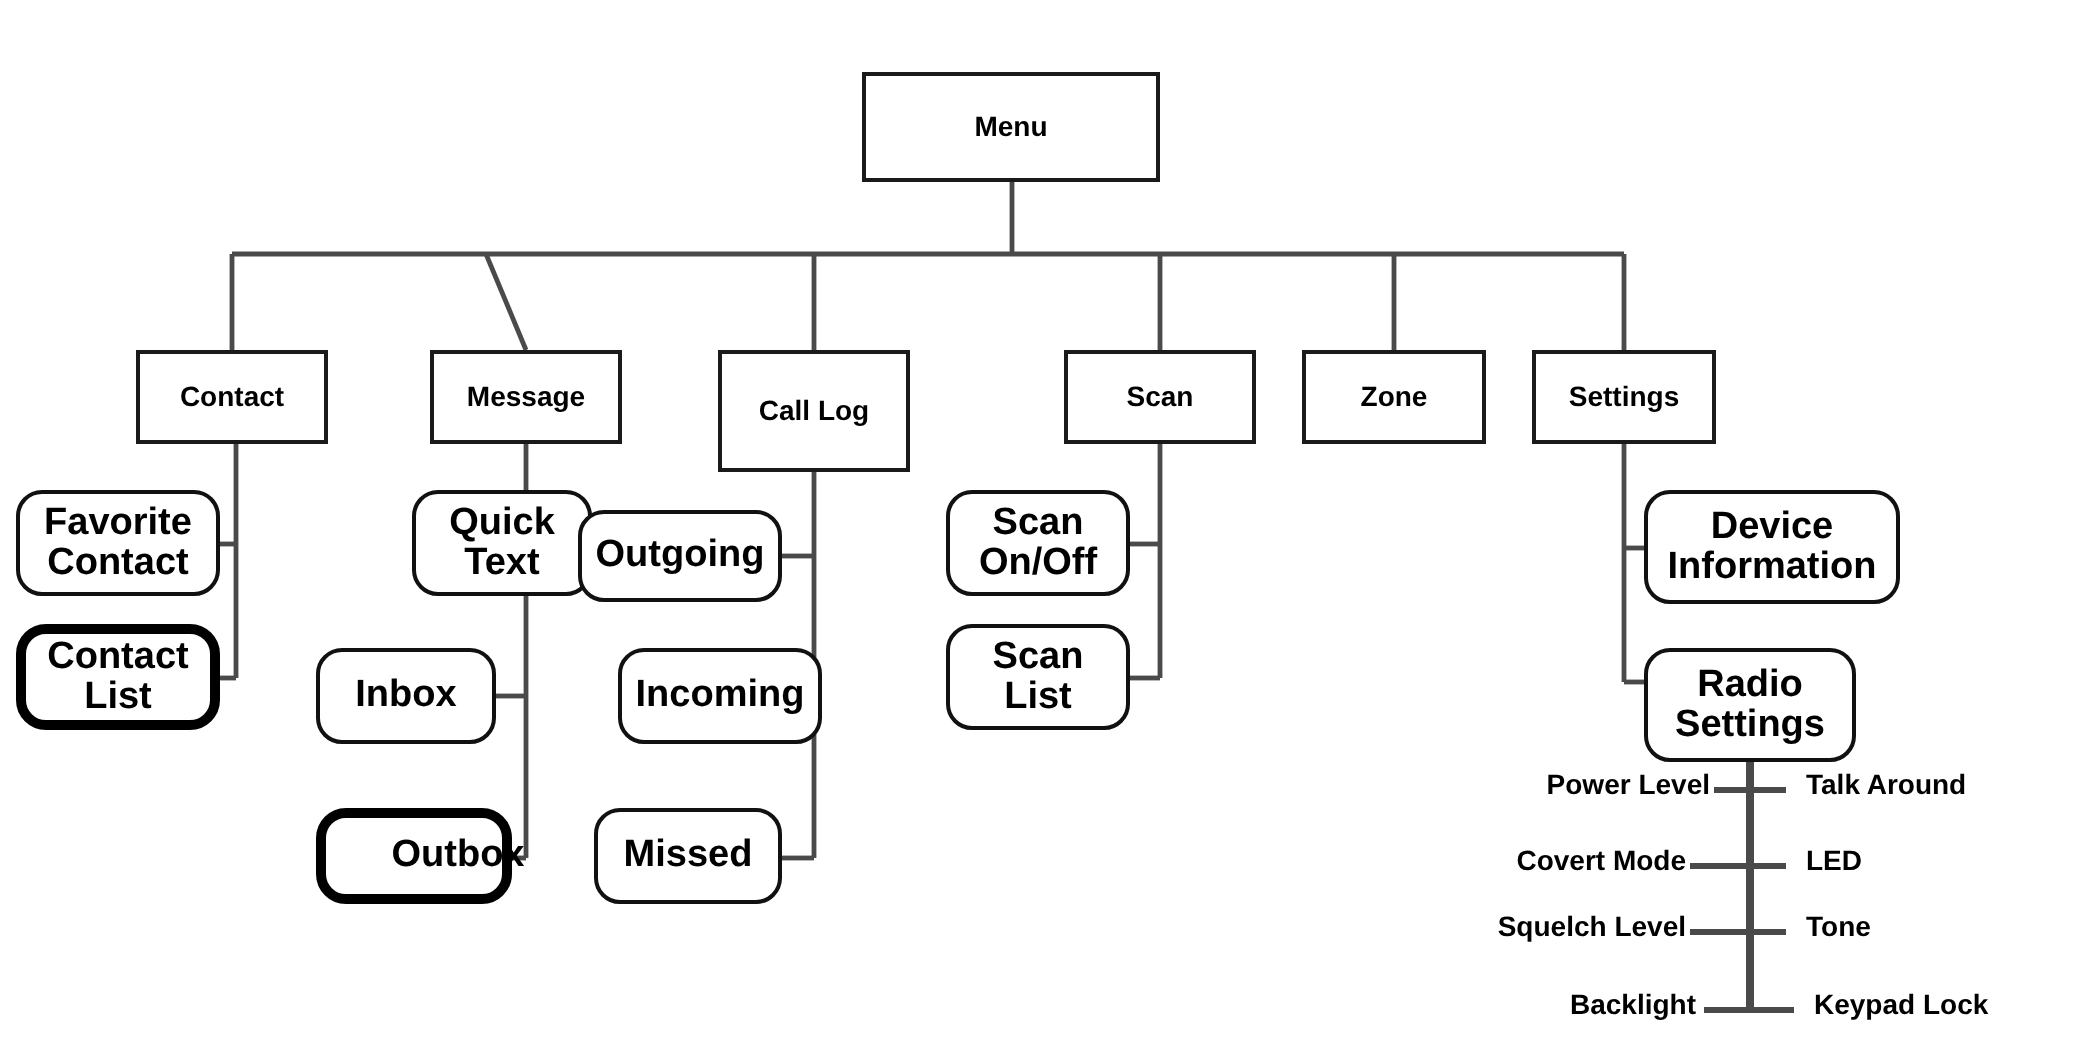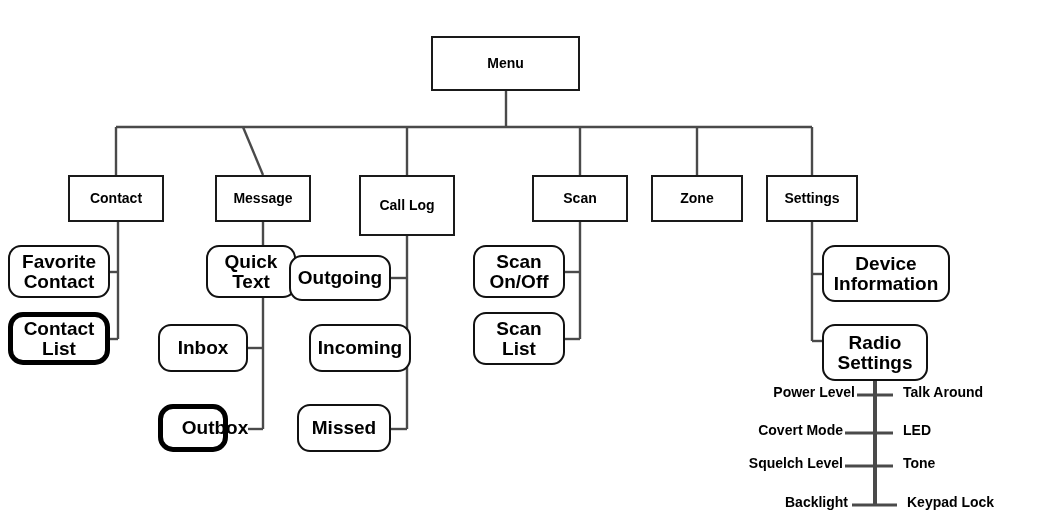--- a/index.html
+++ b/index.html
@@ -132,21 +132,21 @@
   <div class="node rect" style="left:766px;top:175px;width:92px;height:47px;">Settings</div>
 
   <div class="node round" style="left:8px;top:245px;width:102px;height:53px;">Favorite
 Contact</div>
   <div class="node round highlight" style="left:8px;top:312px;width:102px;height:53px;">Contact
 List</div>
 
   <div class="node round" style="left:158px;top:245px;width:90px;height:53px;margin-left:48px;">Quick
 Text</div>
   <div class="node round" style="left:158px;top:324px;width:90px;height:48px;">Inbox</div>
-  <div class="node round highlight" style="left:158px;top:404px;width:70px;height:48px;padding-left:44px;">Outbox</div>
+  <div class="node round highlight" style="left:158px;top:404px;width:98px;height:48px;padding-left:44px;">Outbox</div>
 
   <div class="node round" style="left:289px;top:255px;width:102px;height:46px;text-align:right;">Outgoing</div>
   <div class="node round" style="left:289px;top:324px;width:102px;height:48px;margin-left:20px;">Incoming</div>
   <div class="node round" style="left:297px;top:404px;width:94px;height:48px;">Missed</div>
 
   <div class="node round" style="left:473px;top:245px;width:92px;height:53px;">Scan
 On/Off</div>
   <div class="node round" style="left:473px;top:312px;width:92px;height:53px;">Scan
 List</div>
 

